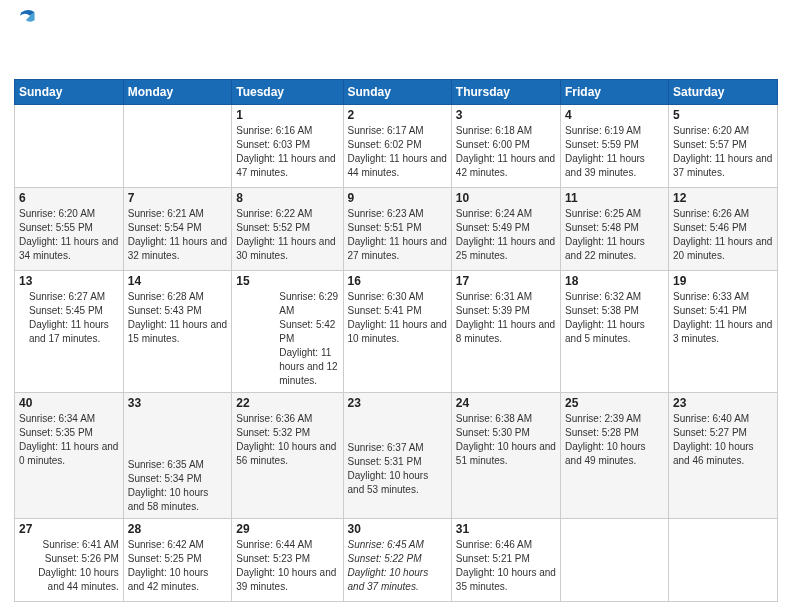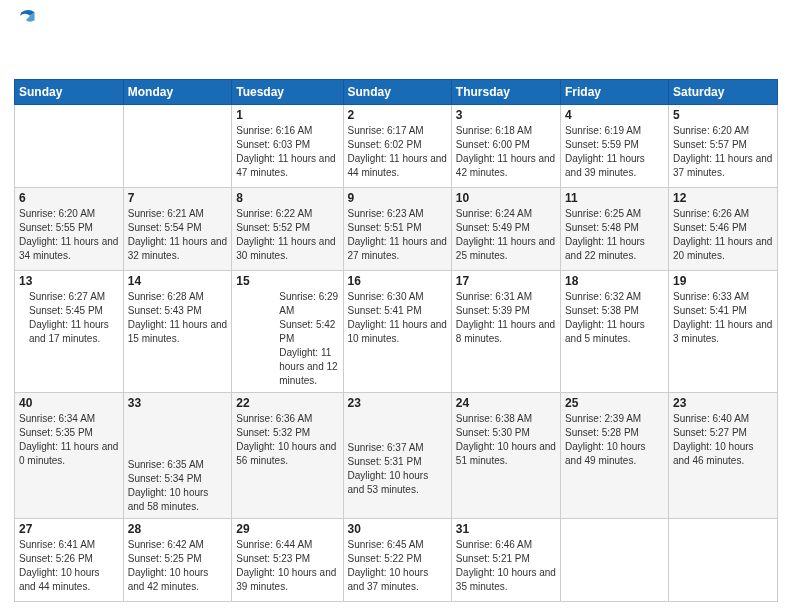--- a/index.html
+++ b/index.html
@@ -304,39 +304,39 @@
           <td>
             <span class="day-number">23</span>
             <div class="cell-text" style="white-space: pre-line;">Sunrise: 6:40 AM
 Sunset: 5:27 PM
 Daylight: 10 hours and 46 minutes.</div>
           </td>
         </tr>
         <tr>
           <td>
             <span class="day-number">27</span>
-            <div class="cell-text" style="white-space: pre-line;">Sunrise: 6:41 AM
+            <div class="cell-text" style="white-space: pre-line; text-align: right;">Sunrise: 6:41 AM
 Sunset: 5:26 PM
 Daylight: 10 hours and 44 minutes.</div>
           </td>
           <td>
             <span class="day-number">28</span>
             <div class="cell-text" style="white-space: pre-line;">Sunrise: 6:42 AM
 Sunset: 5:25 PM
 Daylight: 10 hours and 42 minutes.</div>
           </td>
           <td>
             <span class="day-number">29</span>
             <div class="cell-text" style="white-space: pre-line;">Sunrise: 6:44 AM
 Sunset: 5:23 PM
 Daylight: 10 hours and 39 minutes.</div>
           </td>
           <td>
             <span class="day-number">30</span>
-            <div class="cell-text" style="white-space: pre-line;">Sunrise: 6:45 AM
+            <div class="cell-text" style="white-space: pre-line; font-style: italic;">Sunrise: 6:45 AM
 Sunset: 5:22 PM
 Daylight: 10 hours and 37 minutes.</div>
           </td>
           <td>
             <span class="day-number">31</span>
             <div class="cell-text" style="white-space: pre-line;">Sunrise: 6:46 AM
 Sunset: 5:21 PM
 Daylight: 10 hours and 35 minutes.</div>
           </td>
           <td class="empty-cell"></td>

